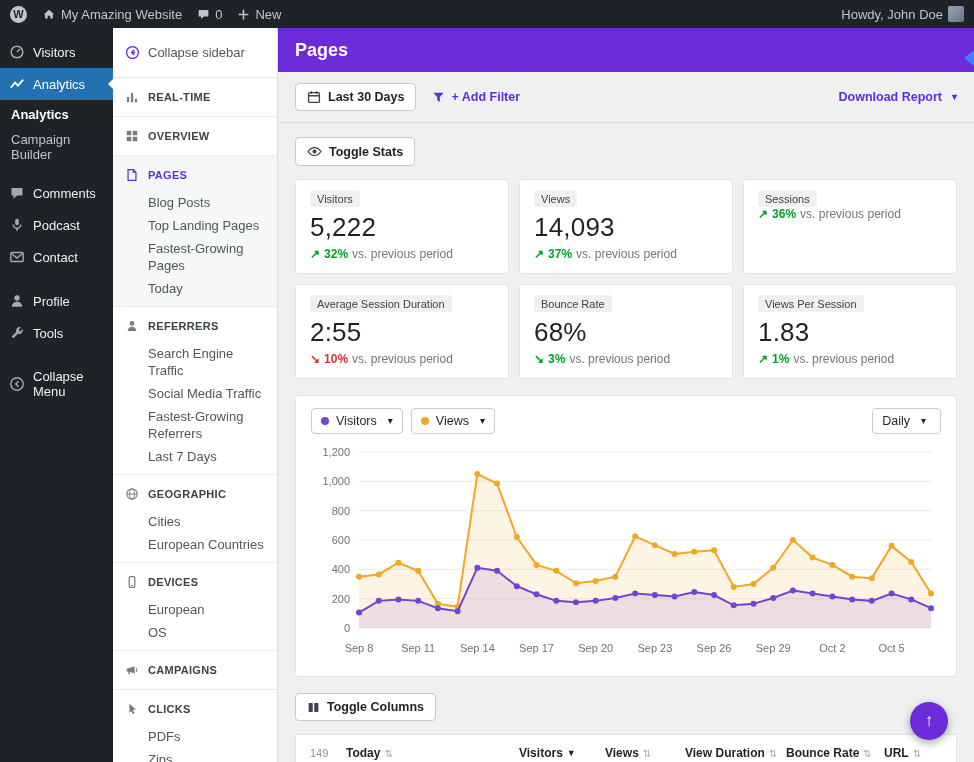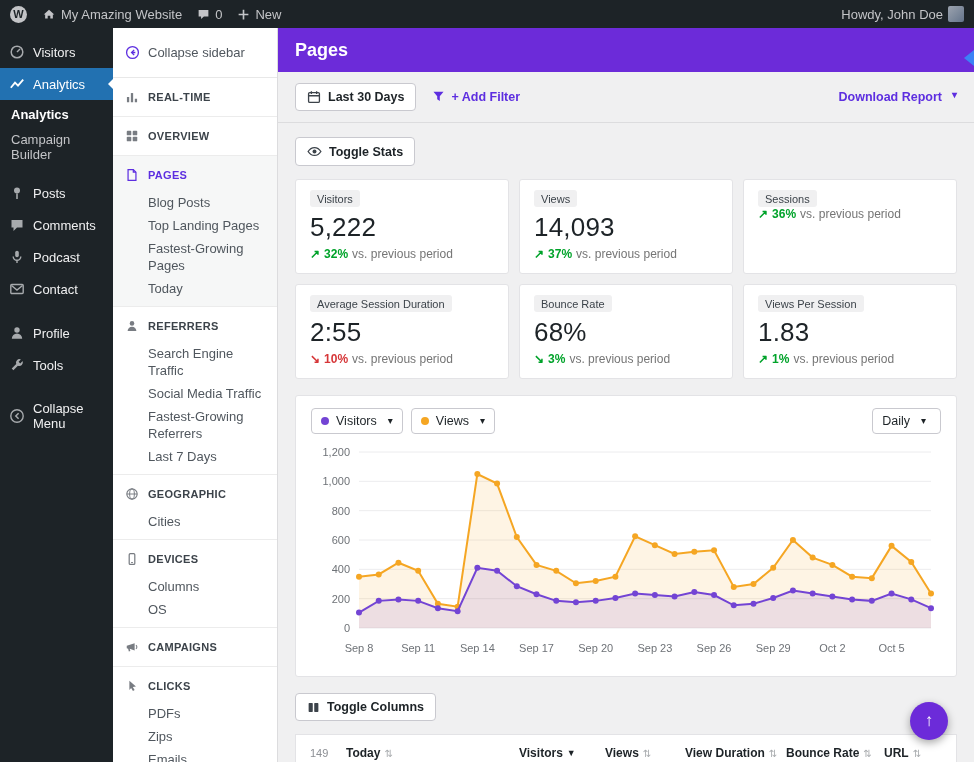--- a/index.html
+++ b/index.html
@@ -43,21 +43,21 @@
   .ss-section.active .ss-head{color:var(--accent)}
   .ss-section.active .ss-head .si{color:var(--accent)}
   .ss-item{display:block;padding:3px 12px 3px 35px;color:#50575e;cursor:pointer;line-height:17px}
   
   #main{flex:1;display:flex;flex-direction:column;overflow:hidden;position:relative;background:#f0f0f1}
   .page-header{height:44px;background:var(--purple);display:flex;align-items:center;padding:0 17px;flex-shrink:0}
   .page-header h1{color:#fff;font-size:18px;font-weight:700}
   .toolbar{display:flex;align-items:center;gap:16px;padding:11px 17px;border-bottom:1px solid #dcdcde}
   .btn{display:inline-flex;align-items:center;gap:7px;background:#fff;border:1px solid #c9c9cf;border-radius:4px;padding:6px 11px;font-size:12.5px;font-weight:700;color:#1d2327;cursor:pointer;font-family:inherit}
   .btn .bi{display:flex;color:#3c434a}
-  .link-purple{color:var(--accent);font-size:12.5px;font-weight:700;display:inline-flex;align-items:flex-start;gap:6px;cursor:pointer}
+  .link-purple{color:var(--accent);font-size:12.5px;font-weight:700;display:inline-flex;align-items:center;gap:6px;cursor:pointer}
   .link-purple .bi{display:flex;color:var(--accent)}
   .caret::after{content:"▾";font-size:10px;margin-left:4px;position:relative;top:-1px}
   .content{padding:14px 17px 0;flex:1;overflow:hidden}
   
   .stats-grid{display:grid;grid-template-columns:repeat(3,1fr);gap:10px;margin-top:13px}
   .stat-card{background:#fff;border:1px solid var(--border);border-radius:3px;padding:10px 14px 12px}
   .stat-label{display:inline-block;background:#f0f0f1;border-radius:3px;padding:2.5px 7px;font-size:11px;color:#3c434a}
   .stat-value{font-size:26px;font-weight:500;margin:5px 0 4px;color:#1d2327;letter-spacing:.2px}
   .stat-delta{font-size:12px;color:var(--muted);display:flex;gap:4px;align-items:baseline}
   .delta-arrow,.delta-pct{font-weight:700}
@@ -143,29 +143,20 @@
         </span>
       <span>Analytics</span>
     </div>
     <div class="submenu">
       <span class="sm current">Analytics</span>
       <span class="sm">Campaign Builder</span>
     </div>
     <div class="menu-item">
       <span class="mi">
           <svg width="16" height="16" viewBox="0 0 16 16">
-            <circle cx="8" cy="5.5" r="3" fill="currentColor"></circle>
-            <path d="M8 8.5V14" stroke="currentColor" stroke-width="1.6"></path>
-          </svg>
-        </span>
-      <span>Posts</span>
-    </div>
-    <div class="menu-item">
-      <span class="mi">
-          <svg width="16" height="16" viewBox="0 0 16 16">
             <path d="M2.5 3h11v7.5H8L4.5 14v-3.5h-2z" fill="currentColor"></path>
           </svg>
         </span>
       <span>Comments</span>
     </div>
     <div class="menu-item">
       <span class="mi">
           <svg width="16" height="16" viewBox="0 0 16 16">
             <rect x="6.2" y="1.8" width="3.6" height="6.4" rx="1.8" fill="currentColor"></rect>
             <path d="M4.2 7.5a3.8 3.8 0 0 0 7.6 0" fill="none" stroke="currentColor" stroke-width="1.4"></path>
@@ -288,33 +279,34 @@
         <span class="si">
             <svg width="14" height="14" viewBox="0 0 16 16">
               <circle cx="8" cy="8" r="5.9" fill="none" stroke="currentColor" stroke-width="1.3"></circle>
               <ellipse cx="8" cy="8" rx="2.7" ry="5.9" fill="none" stroke="currentColor" stroke-width="1.1"></ellipse>
               <path d="M2.1 8h11.8" stroke="currentColor" stroke-width="1.1"></path>
             </svg>
           </span>
         <span>GEOGRAPHIC</span>
       </div>
       <span class="ss-item">Cities</span>
+      <span class="ss-item">European Countries</span>
     </div>
 
     <div class="ss-section">
       <div class="ss-head">
         <span class="si">
             <svg width="14" height="14" viewBox="0 0 16 16">
               <rect x="4.8" y="1.8" width="6.4" height="12.4" rx="1.2" fill="none" stroke="currentColor" stroke-width="1.4"></rect>
               <path d="M7 12h2" stroke="currentColor" stroke-width="1.4"></path>
             </svg>
           </span>
         <span>DEVICES</span>
       </div>
-      <span class="ss-item">Columns</span>
+      <span class="ss-item">European</span>
       <span class="ss-item">OS</span>
     </div>
 
     <div class="ss-section no-items">
       <div class="ss-head">
         <span class="si">
             <svg width="14" height="14" viewBox="0 0 16 16">
               <path d="M2 6.5v3l1.6.5.8 3 1.7-.4-.7-2.5 5.6 2V3.8z" fill="currentColor"></path>
               <path d="M12.5 6a2.6 2.6 0 0 1 0 4.2" stroke="currentColor" fill="none" stroke-width="1.2"></path>
             </svg>

